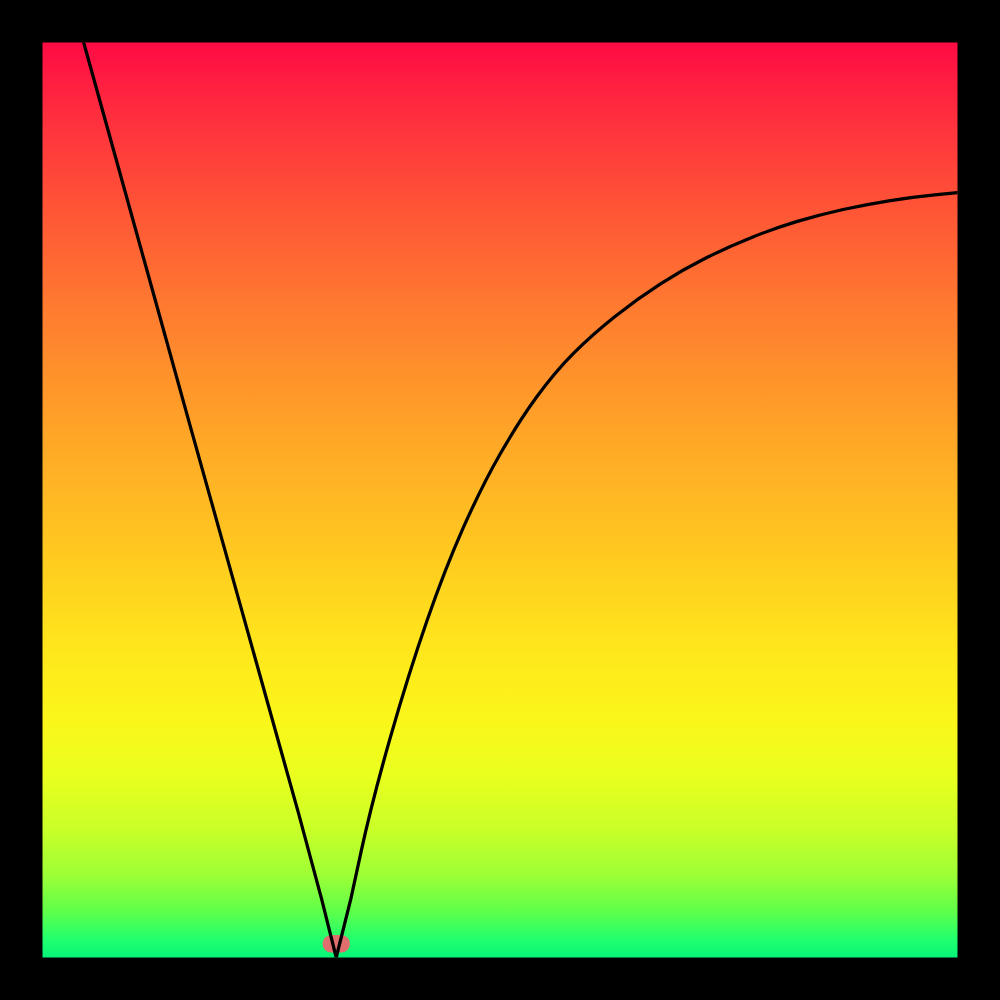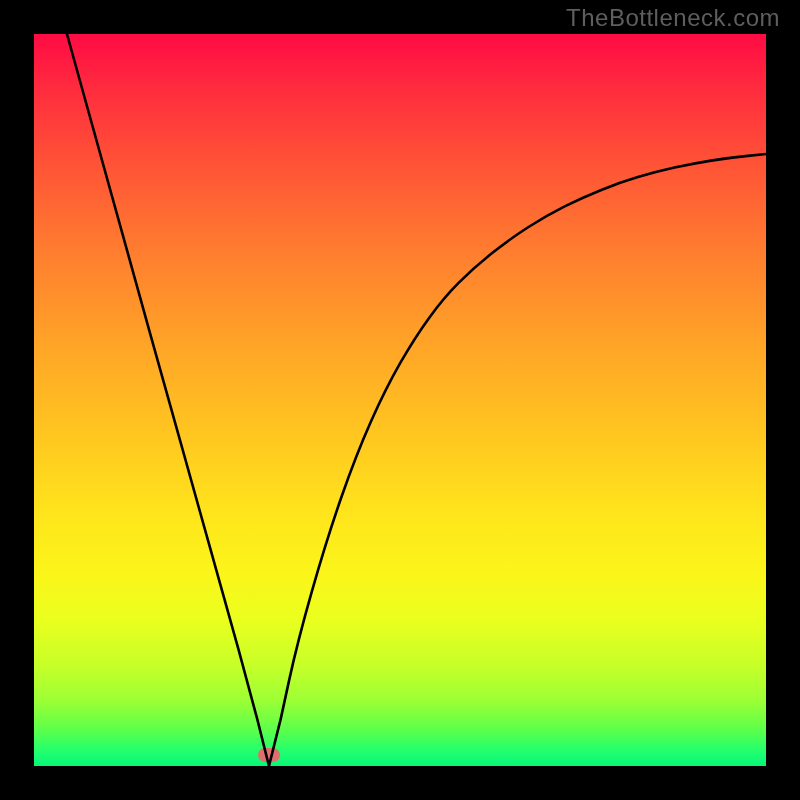--- a/index.html
+++ b/index.html
@@ -66,21 +66,20 @@
     height: 14px;
     border-radius: 8px;
     z-index: 4; 
   }
 </style>
 </head>
 <body>
 
 <div class="frame">
 
-  <div class="watermark">TheBottleneck.com</div>
 
   <div class="plot-area">
 
     <svg class="curve" viewBox="0 0 732 732" preserveAspectRatio="none">
       <path id="curve-path" fill="none" stroke-width="2.6" stroke-linecap="round" stroke-linejoin="round" d="M32.94 0.00 L58.56 92.23 L87.84 197.64 L117.12 303.05 L146.40 407.72 L175.68 512.40 L204.96 617.08 L223.26 685.15 L234.97 732.00 L246.68 685.15 Q246.68 685.15 255.10 646.36 Q263.52 607.56 278.16 556.32 Q292.80 505.08 307.44 462.99 Q322.08 420.90 336.72 387.96 Q351.36 355.02 366.00 329.40 Q380.64 303.78 395.28 283.65 Q409.92 263.52 424.56 248.88 Q439.20 234.24 457.50 219.60 Q475.80 204.96 494.10 193.25 Q512.40 181.54 530.70 172.39 Q549.00 163.24 567.30 155.92 Q585.60 148.60 603.90 143.11 Q622.20 137.62 640.50 133.59 Q658.80 129.56 677.10 126.64 Q695.40 123.71 713.70 121.88 L732.00 120.05" stroke="#000000"></path>
     </svg>
 
     <div class="marker" id="marker-dot" style="background: rgb(224, 110, 110); left: 223.972px; top: 714.02px;"></div>
 
   </div>

